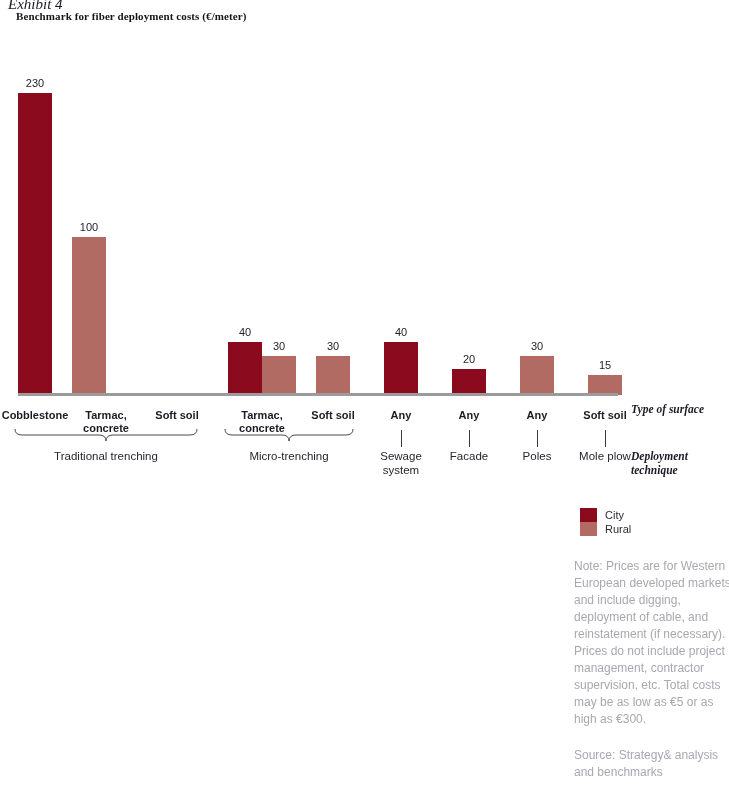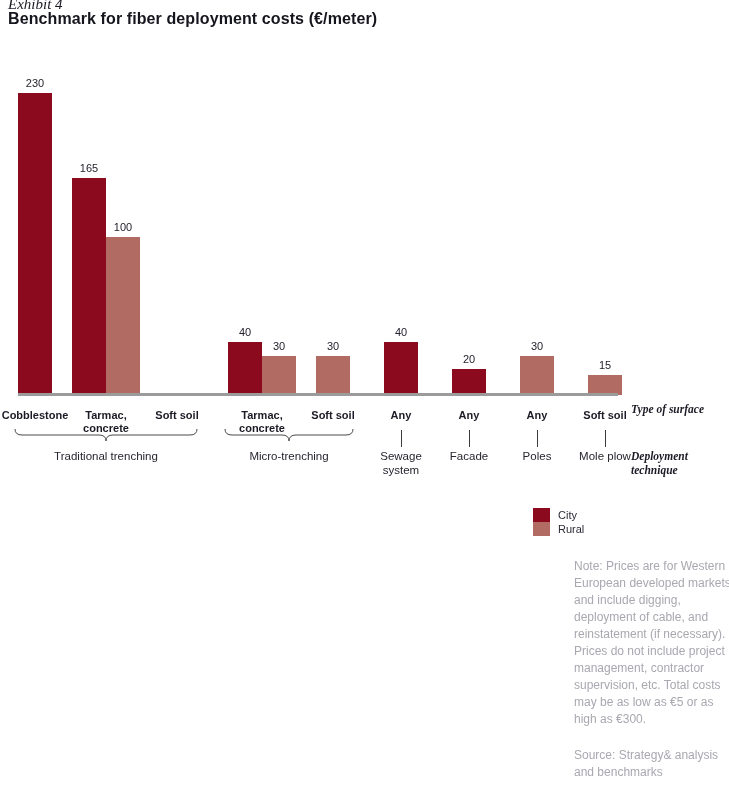--- a/index.html
+++ b/index.html
@@ -21,25 +21,25 @@
     left: 8px;
     top: -4px;
     font-family: "Liberation Serif", serif;
     font-style: italic;
     font-size: 15px;
     color: #1b1b24;
     white-space: nowrap;
   }
   .chart-title {
     position: absolute;
-    left: 8px;
+    left: 16px;
     top: 10px;
-    font-family: Liberation Sans, sans-serif;
+    font-family: Liberation Serif, serif;
     font-weight: bold;
-    font-size: 16px;
+    font-size: 11px;
     color: #15151d;
     letter-spacing: 0.1px;
     white-space: nowrap;
   }
 
   
   #plot {
     position: absolute;
     left: 18px;
     top: 55px;
@@ -118,21 +118,21 @@
     font-size: 11.5px;
     color: #26262f;
     text-align: center;
     line-height: 1.2;
     top: 450px;
   }
 
   
   #legend {
     position: absolute;
-    left: 533px;
+    left: 580px;
     top: 508px;
   }
   .legend-row {
     display: flex;
     align-items: center;
     height: 14px;
   }
   .legend-swatch {
     width: 17px;
     height: 14px;
@@ -165,24 +165,20 @@
 <div class="chart-title">Benchmark for fiber deployment costs (€/meter)</div>
 
 <div id="plot">
     <div class="bar-group" style="left: 0px; width: 34px;">
       <div class="bar-wrap" style="width: 34px;">
         <div class="bar-value">230</div>
         <div class="bar" style="height: 302.286px; background: rgb(140, 10, 30);"></div>
       </div>
     </div>
     <div class="bar-group" style="left: 54px; width: 68px;">
-      <div class="bar-wrap" style="width: 34px;">
-        <div class="bar-value">165</div>
-        <div class="bar" style="height: 216.857px; background: rgb(140, 10, 30);"></div>
-      </div>
       <div class="bar-wrap" style="width: 34px;">
         <div class="bar-value">100</div>
         <div class="bar" style="height: 157.714px; background: rgb(178, 107, 99);"></div>
       </div>
     </div>
     <div class="bar-group" style="left: 210px; width: 68px;">
       <div class="bar-wrap" style="width: 34px;">
         <div class="bar-value">40</div>
         <div class="bar" style="height: 52.5714px; background: rgb(140, 10, 30);"></div>
       </div>

